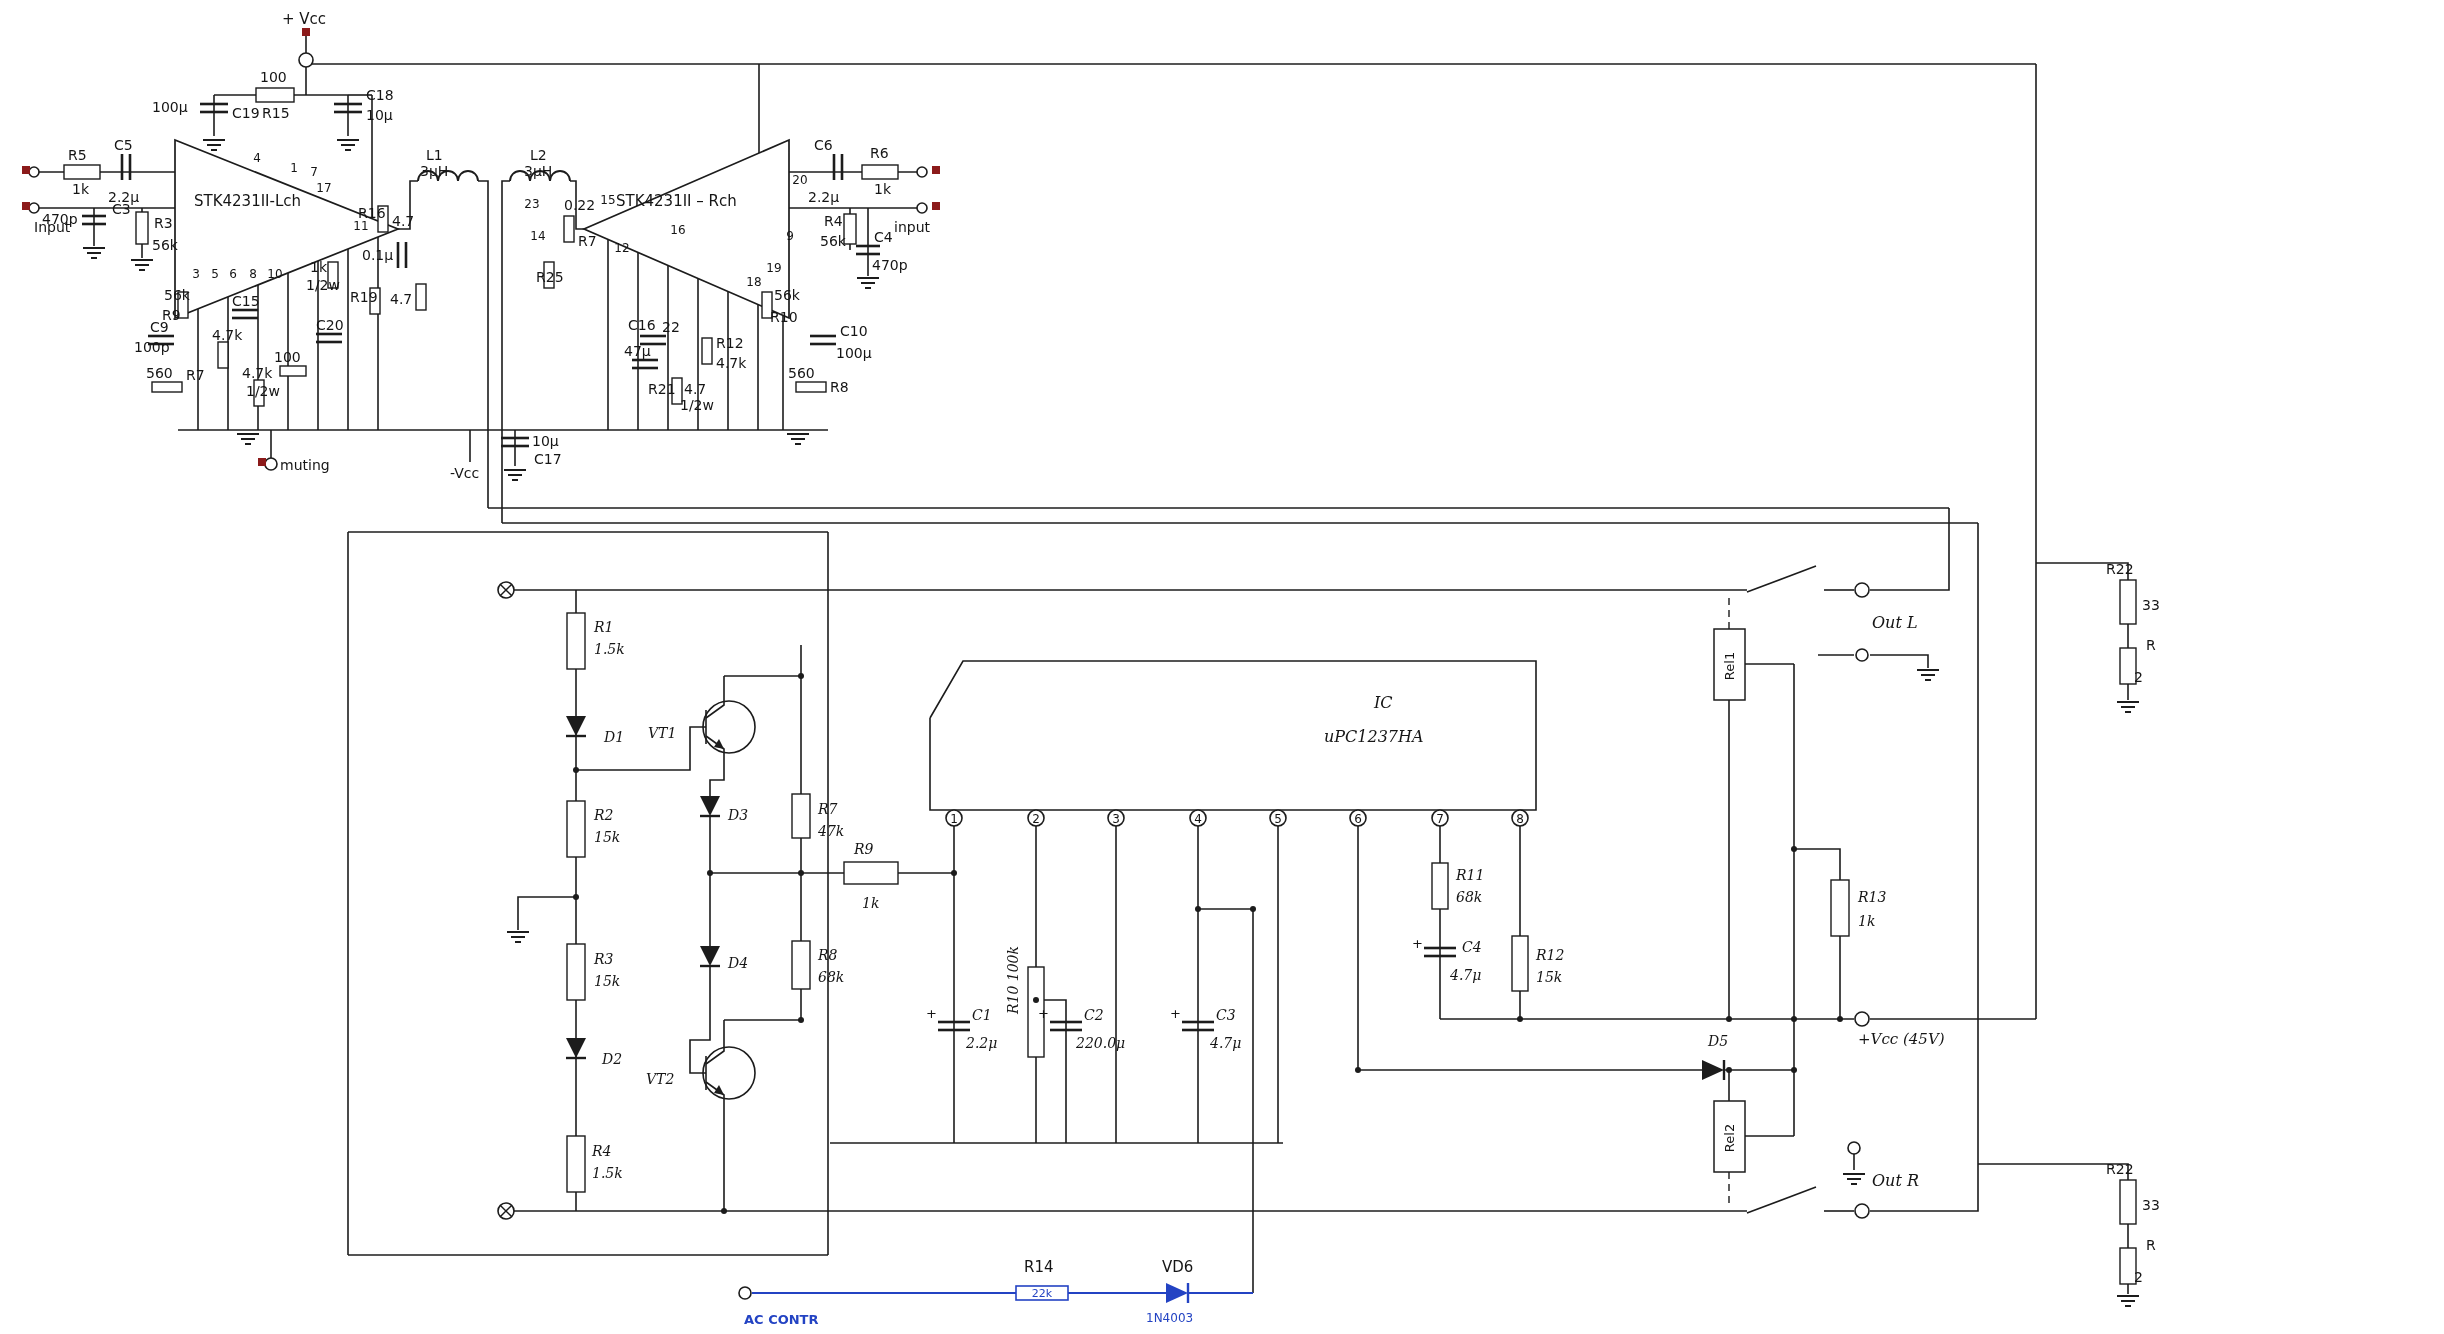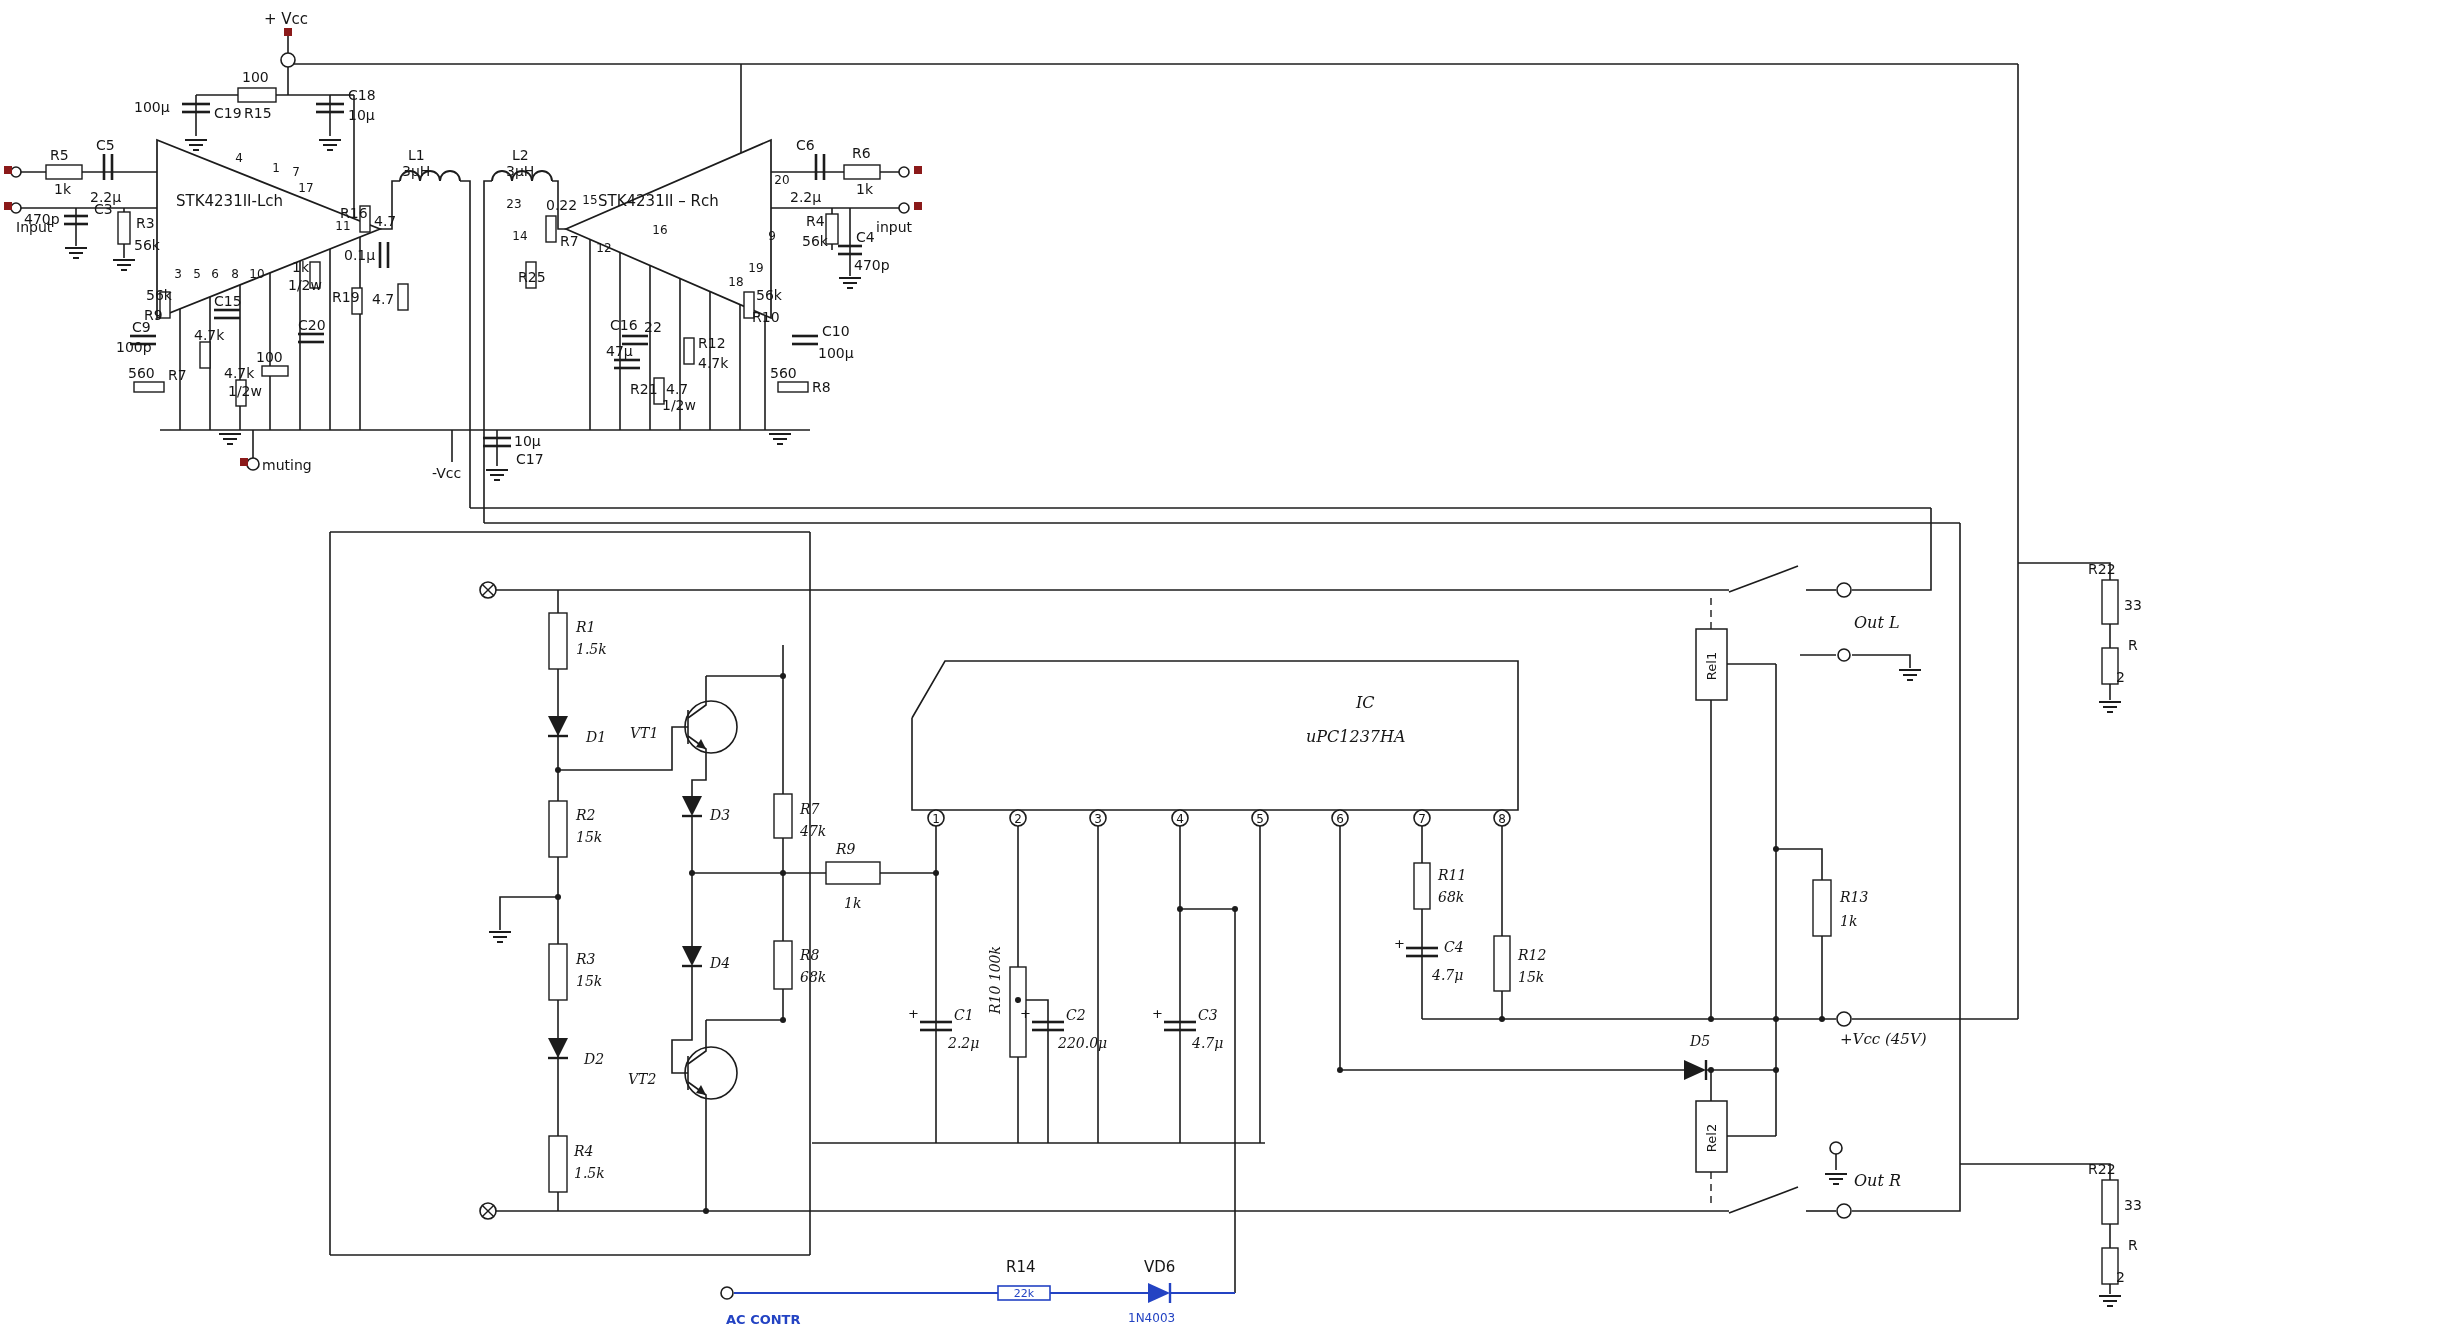--- a/index.html
+++ b/index.html
@@ -1,17 +1,17 @@
 <!DOCTYPE html>
 <html><head>
 <meta charset="utf-8">
 <style>
   html,body{margin:0;padding:0;background:#ffffff;}
   #canvas{position:relative;width:2416px;height:1334px;background:#ffffff;overflow:hidden;
-          font-family:"DejaVu Sans",sans-serif;}
+          font-family:"DejaVu Sans",sans-serif;margin-left:18px;}
   svg text{fill:#151515;font-family:"DejaVu Sans",sans-serif;}
   svg text.it{font-family:"DejaVu Serif",serif;font-style:italic;}
   svg text.bl{fill:#2343c3;}
   svg text.bd{font-weight:bold;}
 </style>
 </head>
 <body>
 
 <div id="canvas">
   <svg id="schem" width="2444" height="1334" viewBox="0 0 2444 1334">

